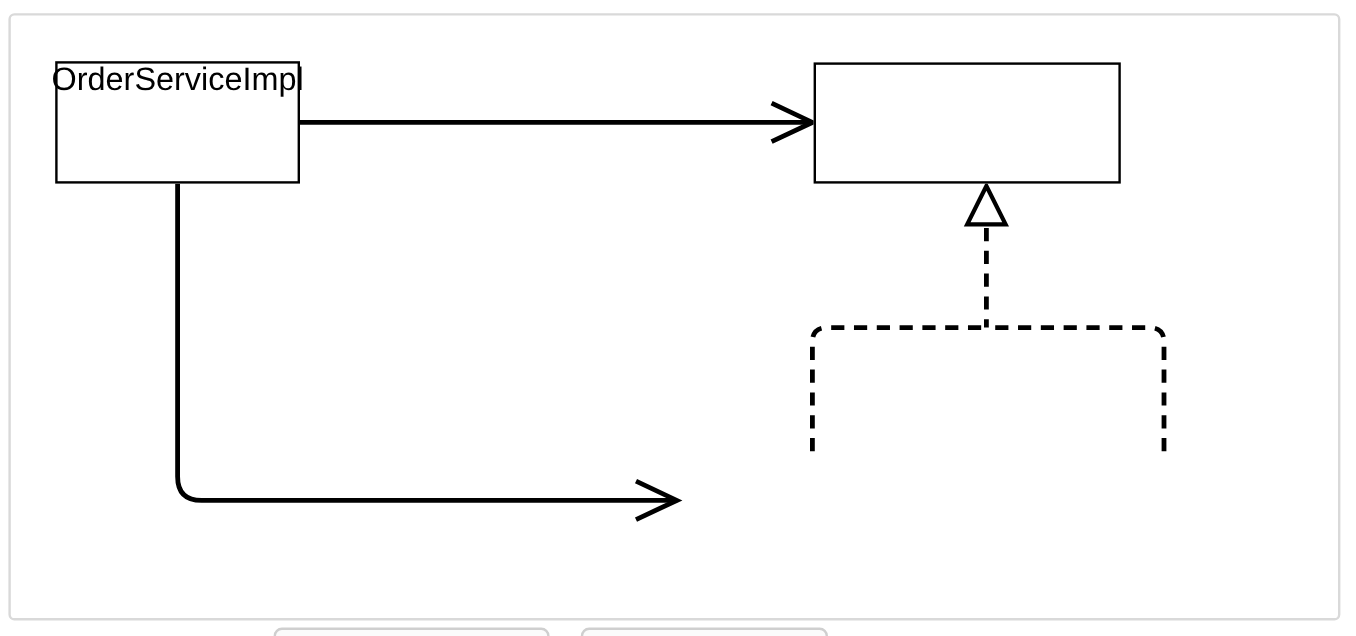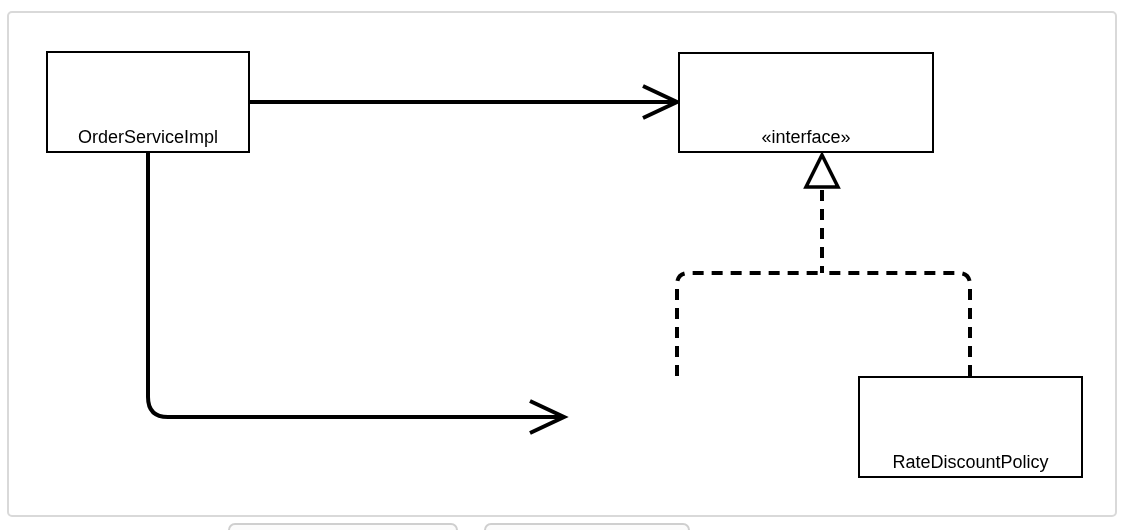--- a/index.html
+++ b/index.html
@@ -43,24 +43,24 @@
     pointer-events: none;
   }
   .uml-node {
     position: absolute;
     border: 2px solid #000000;
     background: #ffffff;
     box-sizing: border-box;
     display: flex;
     flex-direction: column;
     align-items: center;
-    justify-content: flex-end;
+    justify-content: flex-start;
     text-align: center;
     color: #000000;
-    font-size: 18px;
+    font-size: 27px;
     line-height: 27px;
     white-space: nowrap;
   }
   .node-order     { left: 37px;  top: 38px;  width: 204px; height: 102px; }
   .node-interface { left: 669px; top: 39px;  width: 256px; height: 101px; }
   .node-fix       { left: 556px; top: 363px; width: 225px; height: 102px; }
   .node-rate      { left: 849px; top: 363px; width: 225px; height: 102px; }
   .stereotype { font-weight: normal; }
   .class-name-bold { font-weight: bold; }
   
@@ -104,27 +104,23 @@
         <path d="M 668,363 L 668,272 Q 668,260 680,260 L 813,260" stroke="#000000" stroke-width="4" fill="none" stroke-dasharray="11 8"></path>
 
         <path d="M 961,363 L 961,272 Q 961,260 949,260 L 814,260" stroke="#000000" stroke-width="4" fill="none" stroke-dasharray="11 8"></path>
       </svg>
 
       <div class="uml-node node-order">
         <span>OrderServiceImpl</span>
       </div>
 
       <div class="uml-node node-interface">
-        <span class="stereotype">«interface»</span>
       </div>
 
 
-      <div class="uml-node node-rate">
-        <span>RateDiscountPolicy</span>
-      </div>
 
     </div>
   </div>
 
   <button class="footer-button footer-button-1"></button>
   <button class="footer-button footer-button-2"></button>
 
 </div>
 
 </body></html>

